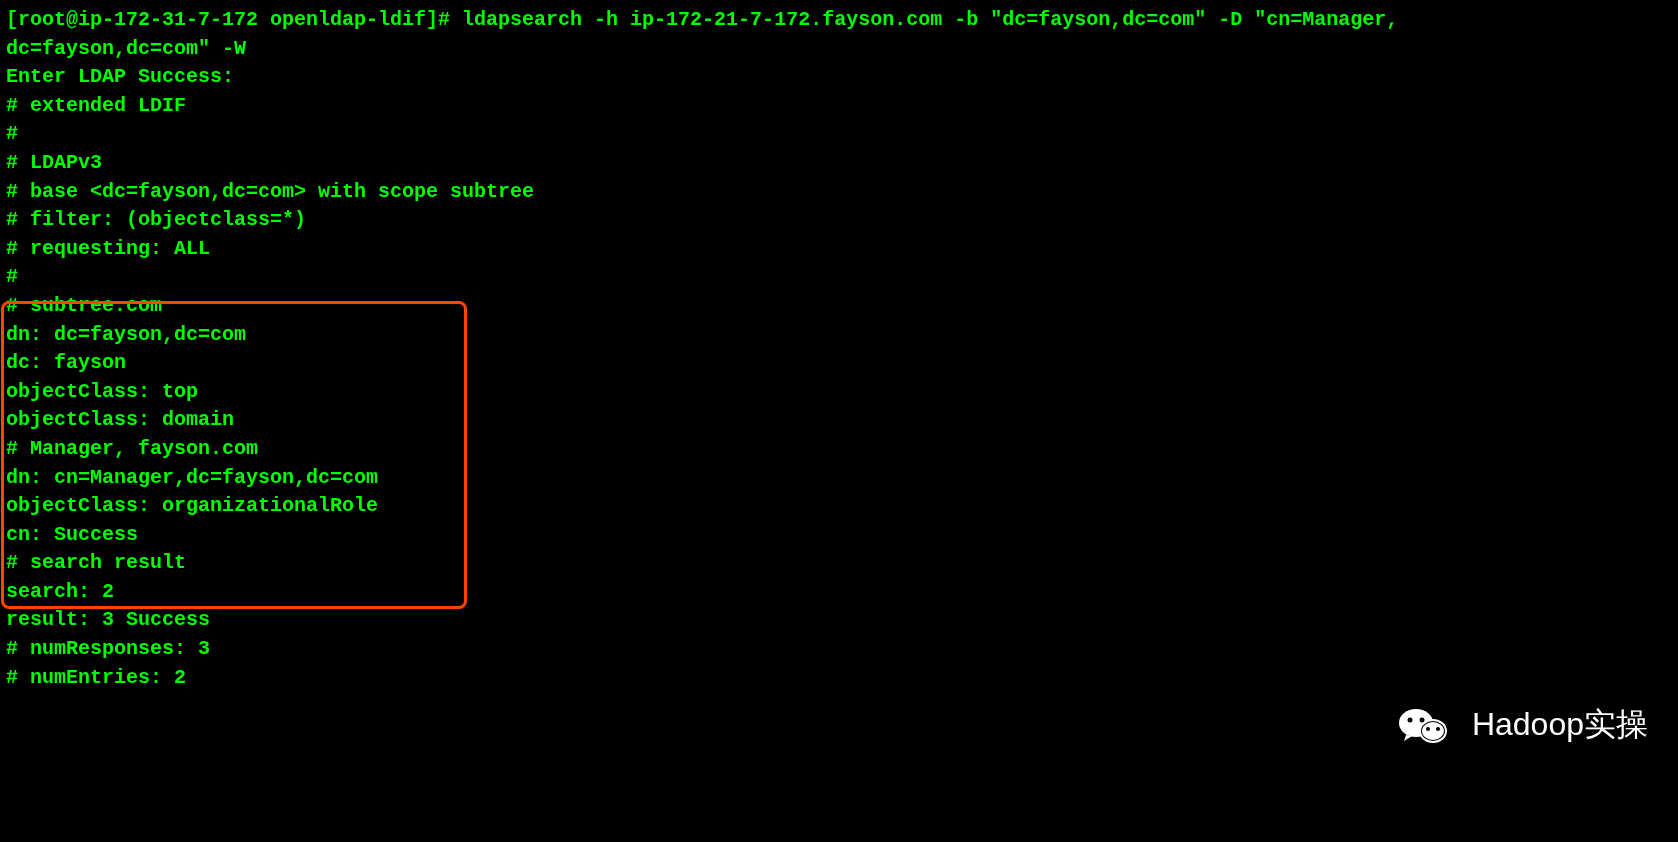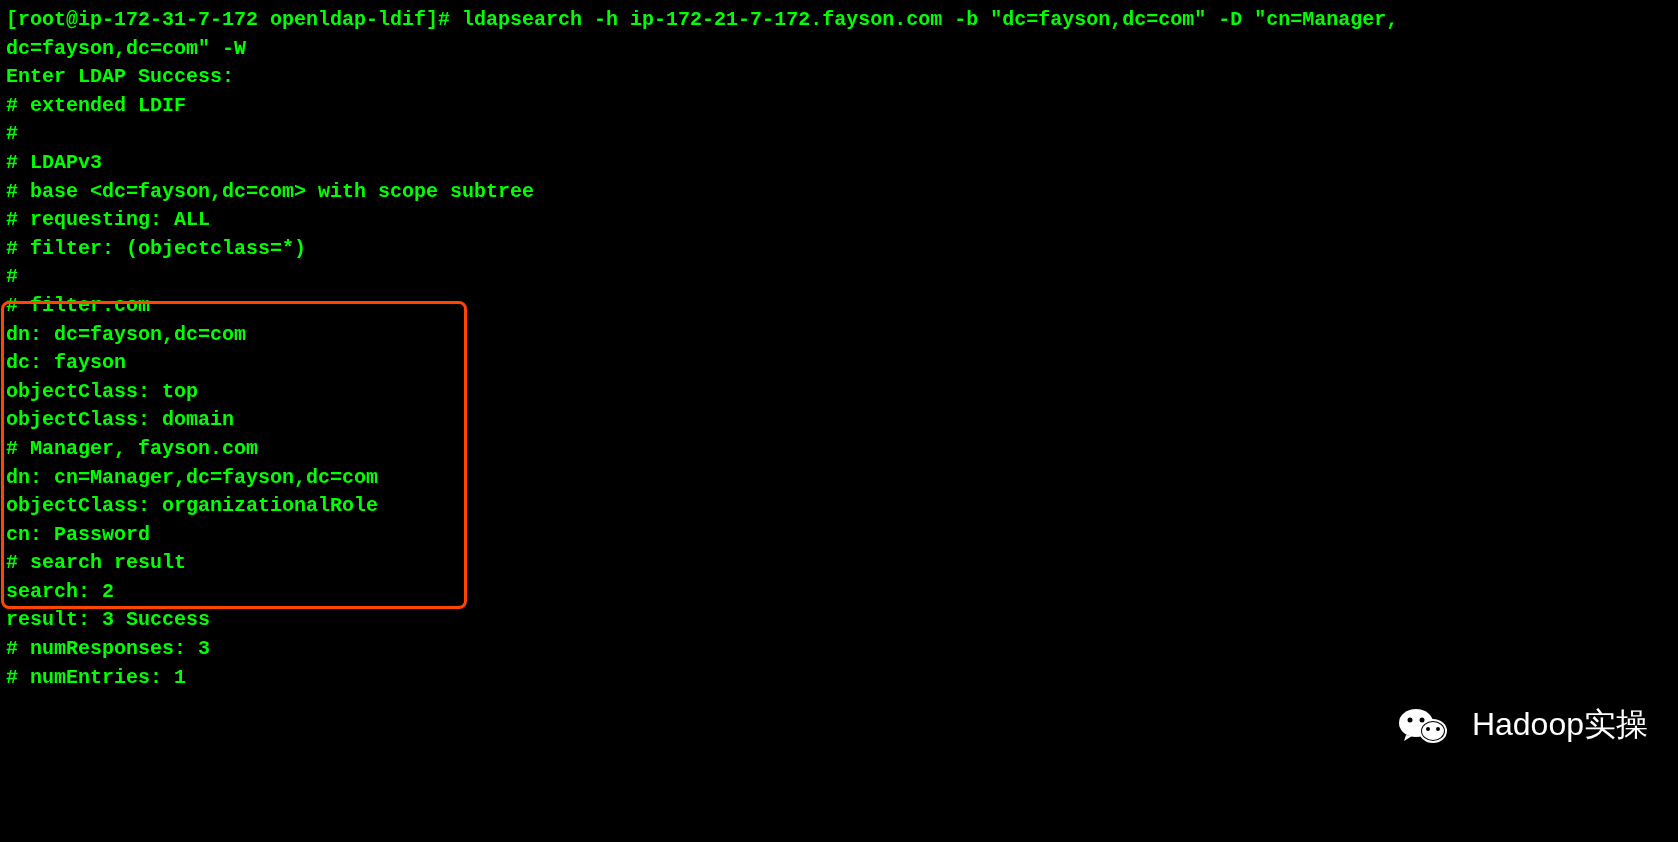--- a/index.html
+++ b/index.html
@@ -64,41 +64,41 @@
 <body>
 
 <div>
   <div class="terminal-line">[root@ip-172-31-7-172 openldap-ldif]# ldapsearch -h ip-172-21-7-172.fayson.com -b "dc=fayson,dc=com" -D "cn=Manager,</div>
   <div class="terminal-line">dc=fayson,dc=com" -W</div>
   <div class="terminal-line">Enter LDAP Success:</div>
   <div class="terminal-line"># extended LDIF</div>
   <div class="terminal-line">#</div>
   <div class="terminal-line"># LDAPv3</div>
   <div class="terminal-line"># base &lt;dc=fayson,dc=com&gt; with scope subtree</div>
+  <div class="terminal-line"># filter: (objectclass=*)</div>
   <div class="terminal-line"># requesting: ALL</div>
-  <div class="terminal-line"># filter: (objectclass=*)</div>
   <div class="terminal-line">#</div>
   <div class="terminal-line"></div>
-  <div class="terminal-line"># filter.com</div>
+  <div class="terminal-line"># subtree.com</div>
   <div class="terminal-line">dn: dc=fayson,dc=com</div>
   <div class="terminal-line">dc: fayson</div>
   <div class="terminal-line">objectClass: top</div>
   <div class="terminal-line">objectClass: domain</div>
   <div class="terminal-line"></div>
   <div class="terminal-line"># Manager, fayson.com</div>
   <div class="terminal-line">dn: cn=Manager,dc=fayson,dc=com</div>
   <div class="terminal-line">objectClass: organizationalRole</div>
-  <div class="terminal-line">cn: Password</div>
+  <div class="terminal-line">cn: Success</div>
   <div class="terminal-line"></div>
   <div class="terminal-line"># search result</div>
   <div class="terminal-line">search: 2</div>
   <div class="terminal-line">result: 3 Success</div>
   <div class="terminal-line"></div>
   <div class="terminal-line"># numResponses: 3</div>
-  <div class="terminal-line"># numEntries: 1</div>
+  <div class="terminal-line"># numEntries: 2</div>
 </div>
 
 <div class="highlight-box"></div>
 
 <div class="watermark">
   <span class="wechat-icon">
     <svg viewBox="0 0 50 40">
       <ellipse cx="18" cy="18" rx="17" ry="14" fill="#ffffff"></ellipse>
       <ellipse cx="35" cy="26" rx="14" ry="12" fill="#ffffff"></ellipse>
       <ellipse cx="35" cy="26" rx="12" ry="10" fill="#000000"></ellipse>

